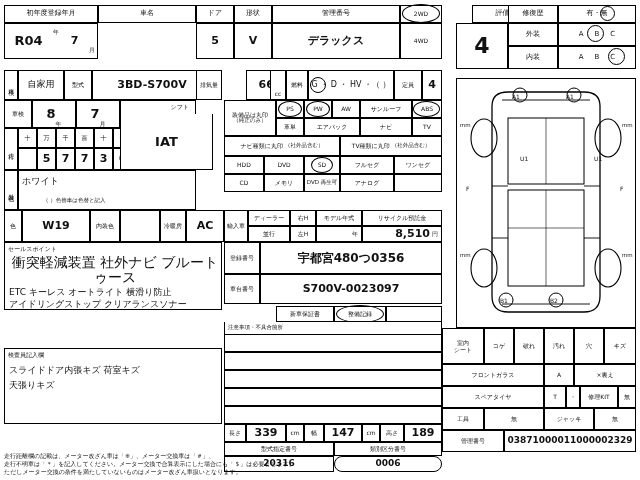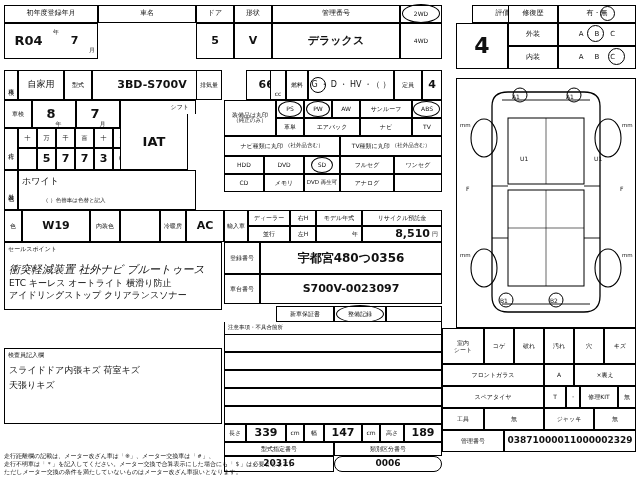--- a/index.html
+++ b/index.html
@@ -142,21 +142,21 @@
 
   <div class="bx val" style="left:18px;top:148px;width:19px;height:22px;"></div>
   <div class="bx val" style="left:37px;top:148px;width:19px;height:22px;">5</div>
   <div class="bx val" style="left:56px;top:148px;width:19px;height:22px;">7</div>
   <div class="bx val" style="left:75px;top:148px;width:19px;height:22px;">7</div>
   <div class="bx val" style="left:94px;top:148px;width:19px;height:22px;">3</div>
   <div class="bx val" style="left:113px;top:148px;width:19px;height:22px;">6</div>
   <div class="bx tiny" style="left:132px;top:148px;width:26px;height:22px;">km</div>
   <div class="circle" style="left:135px;top:150px;width:18px;height:18px;"></div>
 
-  <div class="bx val2" style="left:120px;top:114px;width:68px;height:56px;border-top:none;">IAT</div>
+  <div class="bx val2" style="left:120px;top:114px;width:93px;height:56px;border-top:none;">IAT</div>
 
   <div class="bx tiny vert" style="left:4px;top:170px;width:14px;height:40px;">外装色</div>
   <div class="bx left" style="left:18px;top:170px;width:178px;height:22px;font-size:9px;border-bottom:none;">ホワイト</div>
   <div class="bx tiny5 left" style="left:18px;top:192px;width:178px;height:18px;border-top:none;padding-left:24px;">（        ）色替車は色替と記入</div>
 
   <div class="bx tiny" style="left:4px;top:210px;width:18px;height:32px;">色</div>
   <div class="bx val" style="left:22px;top:210px;width:68px;height:32px;">W19</div>
   <div class="bx tiny" style="left:90px;top:210px;width:30px;height:32px;line-height:1.1;">内装色</div>
   <div class="bx" style="left:120px;top:210px;width:40px;height:32px;"></div>
   <div class="bx tiny" style="left:160px;top:210px;width:26px;height:32px;line-height:1.1;">冷暖房</div>
@@ -217,21 +217,21 @@
 
   <div class="bx tiny" style="left:224px;top:242px;width:36px;height:32px;line-height:1.1;">登録番号</div>
   <div class="bx val" style="left:260px;top:242px;width:182px;height:32px;font-size:12px;">宇都宮480つ0356</div>
   <div class="bx tiny" style="left:224px;top:274px;width:36px;height:30px;line-height:1.1;">車台番号</div>
   <div class="bx val" style="left:260px;top:274px;width:182px;height:30px;">S700V-0023097</div>
 
   <div class="bx tiny" style="left:442px;top:210px;width:0;height:0;border:none;"></div>
 
   <div class="bx tiny left" style="left:4px;top:242px;width:218px;height:14px;border-bottom:none;">セールスポイント</div>
   <div class="bx" style="left:4px;top:256px;width:218px;height:54px;border-top:none;flex-direction:column;align-items:flex-start;justify-content:center;padding-left:4px;gap:3px;">
-    <span style="font-size:11px;font-style:italic;">衝突軽減装置  社外ナビ  ブルートゥース</span>
+    <span style="font-size:14px;">衝突軽減装置  社外ナビ  ブルートゥース</span>
     <span style="font-size:9px;">ETC  キーレス  オートライト  横滑り防止</span>
     <span style="font-size:9px;">アイドリングストップ  クリアランスソナー</span>
   </div>
 
   <div class="bx tiny" style="left:276px;top:306px;width:58px;height:16px;">新車保証書</div>
   <div class="bx tiny" style="left:334px;top:306px;width:52px;height:16px;">整備記録</div>
   <div class="bx tiny" style="left:386px;top:306px;width:56px;height:16px;"></div>
   <div class="circle" style="left:336px;top:305px;width:48px;height:18px;"></div>
   <div class="bx tiny5 left" style="left:224px;top:322px;width:218px;height:12px;border:none;border-left:1px solid #000;border-right:1px solid #000;">注意事項・不具合箇所</div>
 

